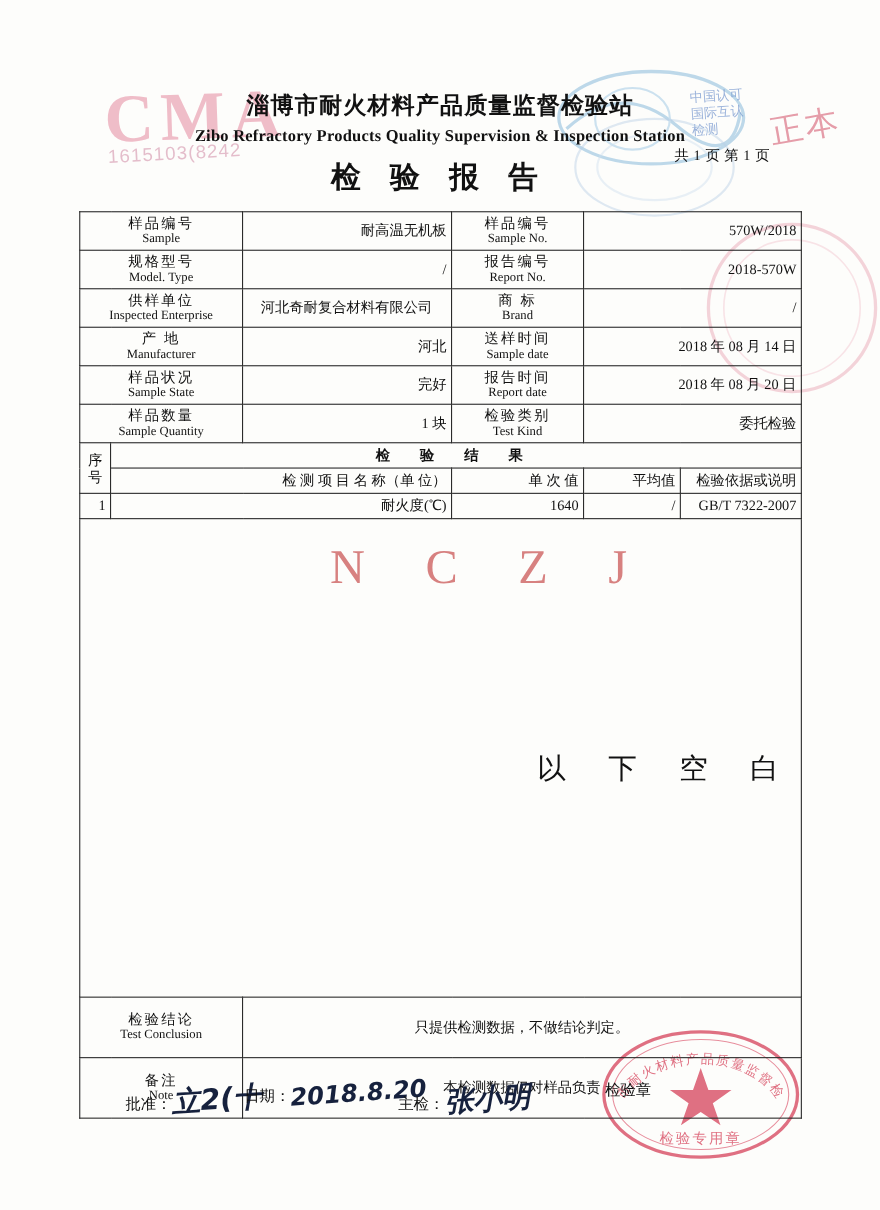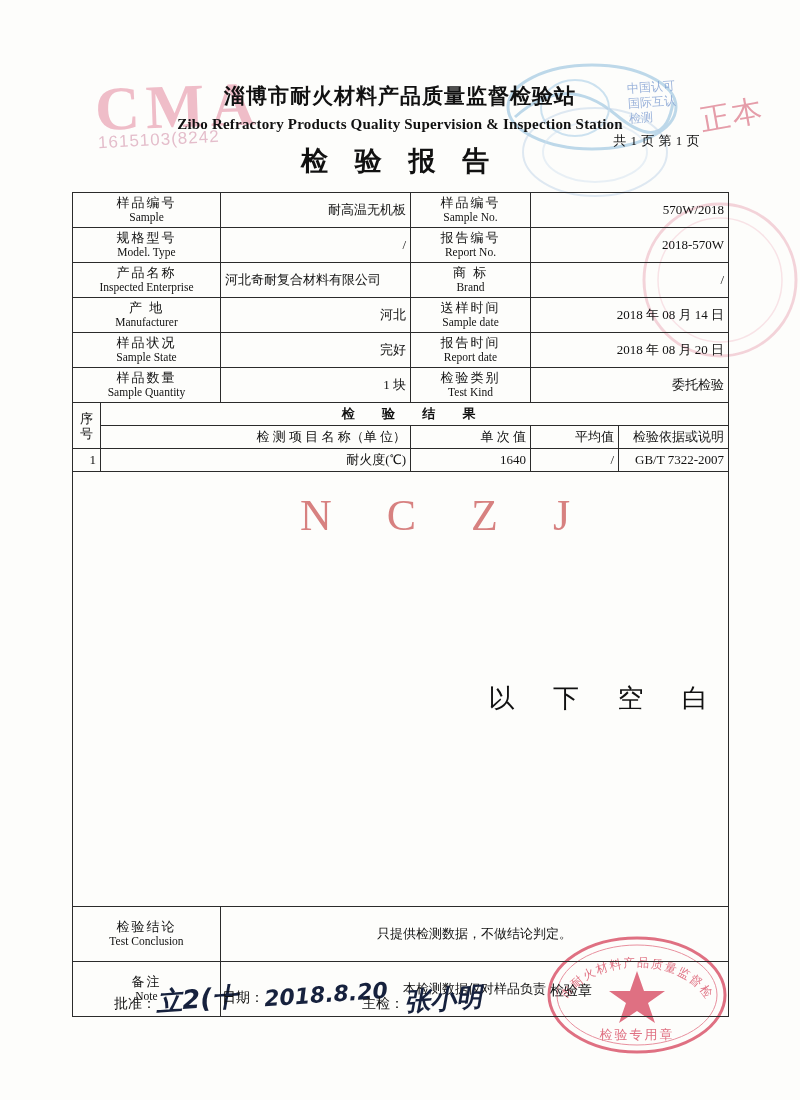--- a/index.html
+++ b/index.html
@@ -162,21 +162,21 @@
     text-align: center;
     line-height: 15px;
     font-size: 12.5px;
   }
   .lbl .cn { display: block; letter-spacing: 2px; }
   .lbl .en { display: block; font-size: 11.5px; text-align: center; }
   .val {
     text-align: right;
     font-size: 13px;
   }
-  .val.left { text-align: left; padding-left: 4px; }
+  .val.left { text-align: left; padding-left: 16px; }
 
   .results-head {
     text-align: center;
     font-size: 16px;
     font-weight: bold;
     letter-spacing: 12px;
   }
   .idx {
     text-align: center;
     line-height: 15px;
@@ -312,21 +312,21 @@
         <td class="val">/</td>
         <td class="lbl">
           <span class="cn">报告编号</span>
           <span class="en">Report No.</span>
         </td>
         <td class="val" colspan="2">2018-570W</td>
       </tr>
 
       <tr>
         <td class="lbl" colspan="2">
-          <span class="cn">产品名称</span>
+          <span class="cn">供样单位</span>
           <span class="en">Inspected Enterprise</span>
         </td>
         <td class="val left">河北奇耐复合材料有限公司</td>
         <td class="lbl">
           <span class="cn">商    标</span>
           <span class="en">Brand</span>
         </td>
         <td class="val" colspan="2">/</td>
       </tr>
 

